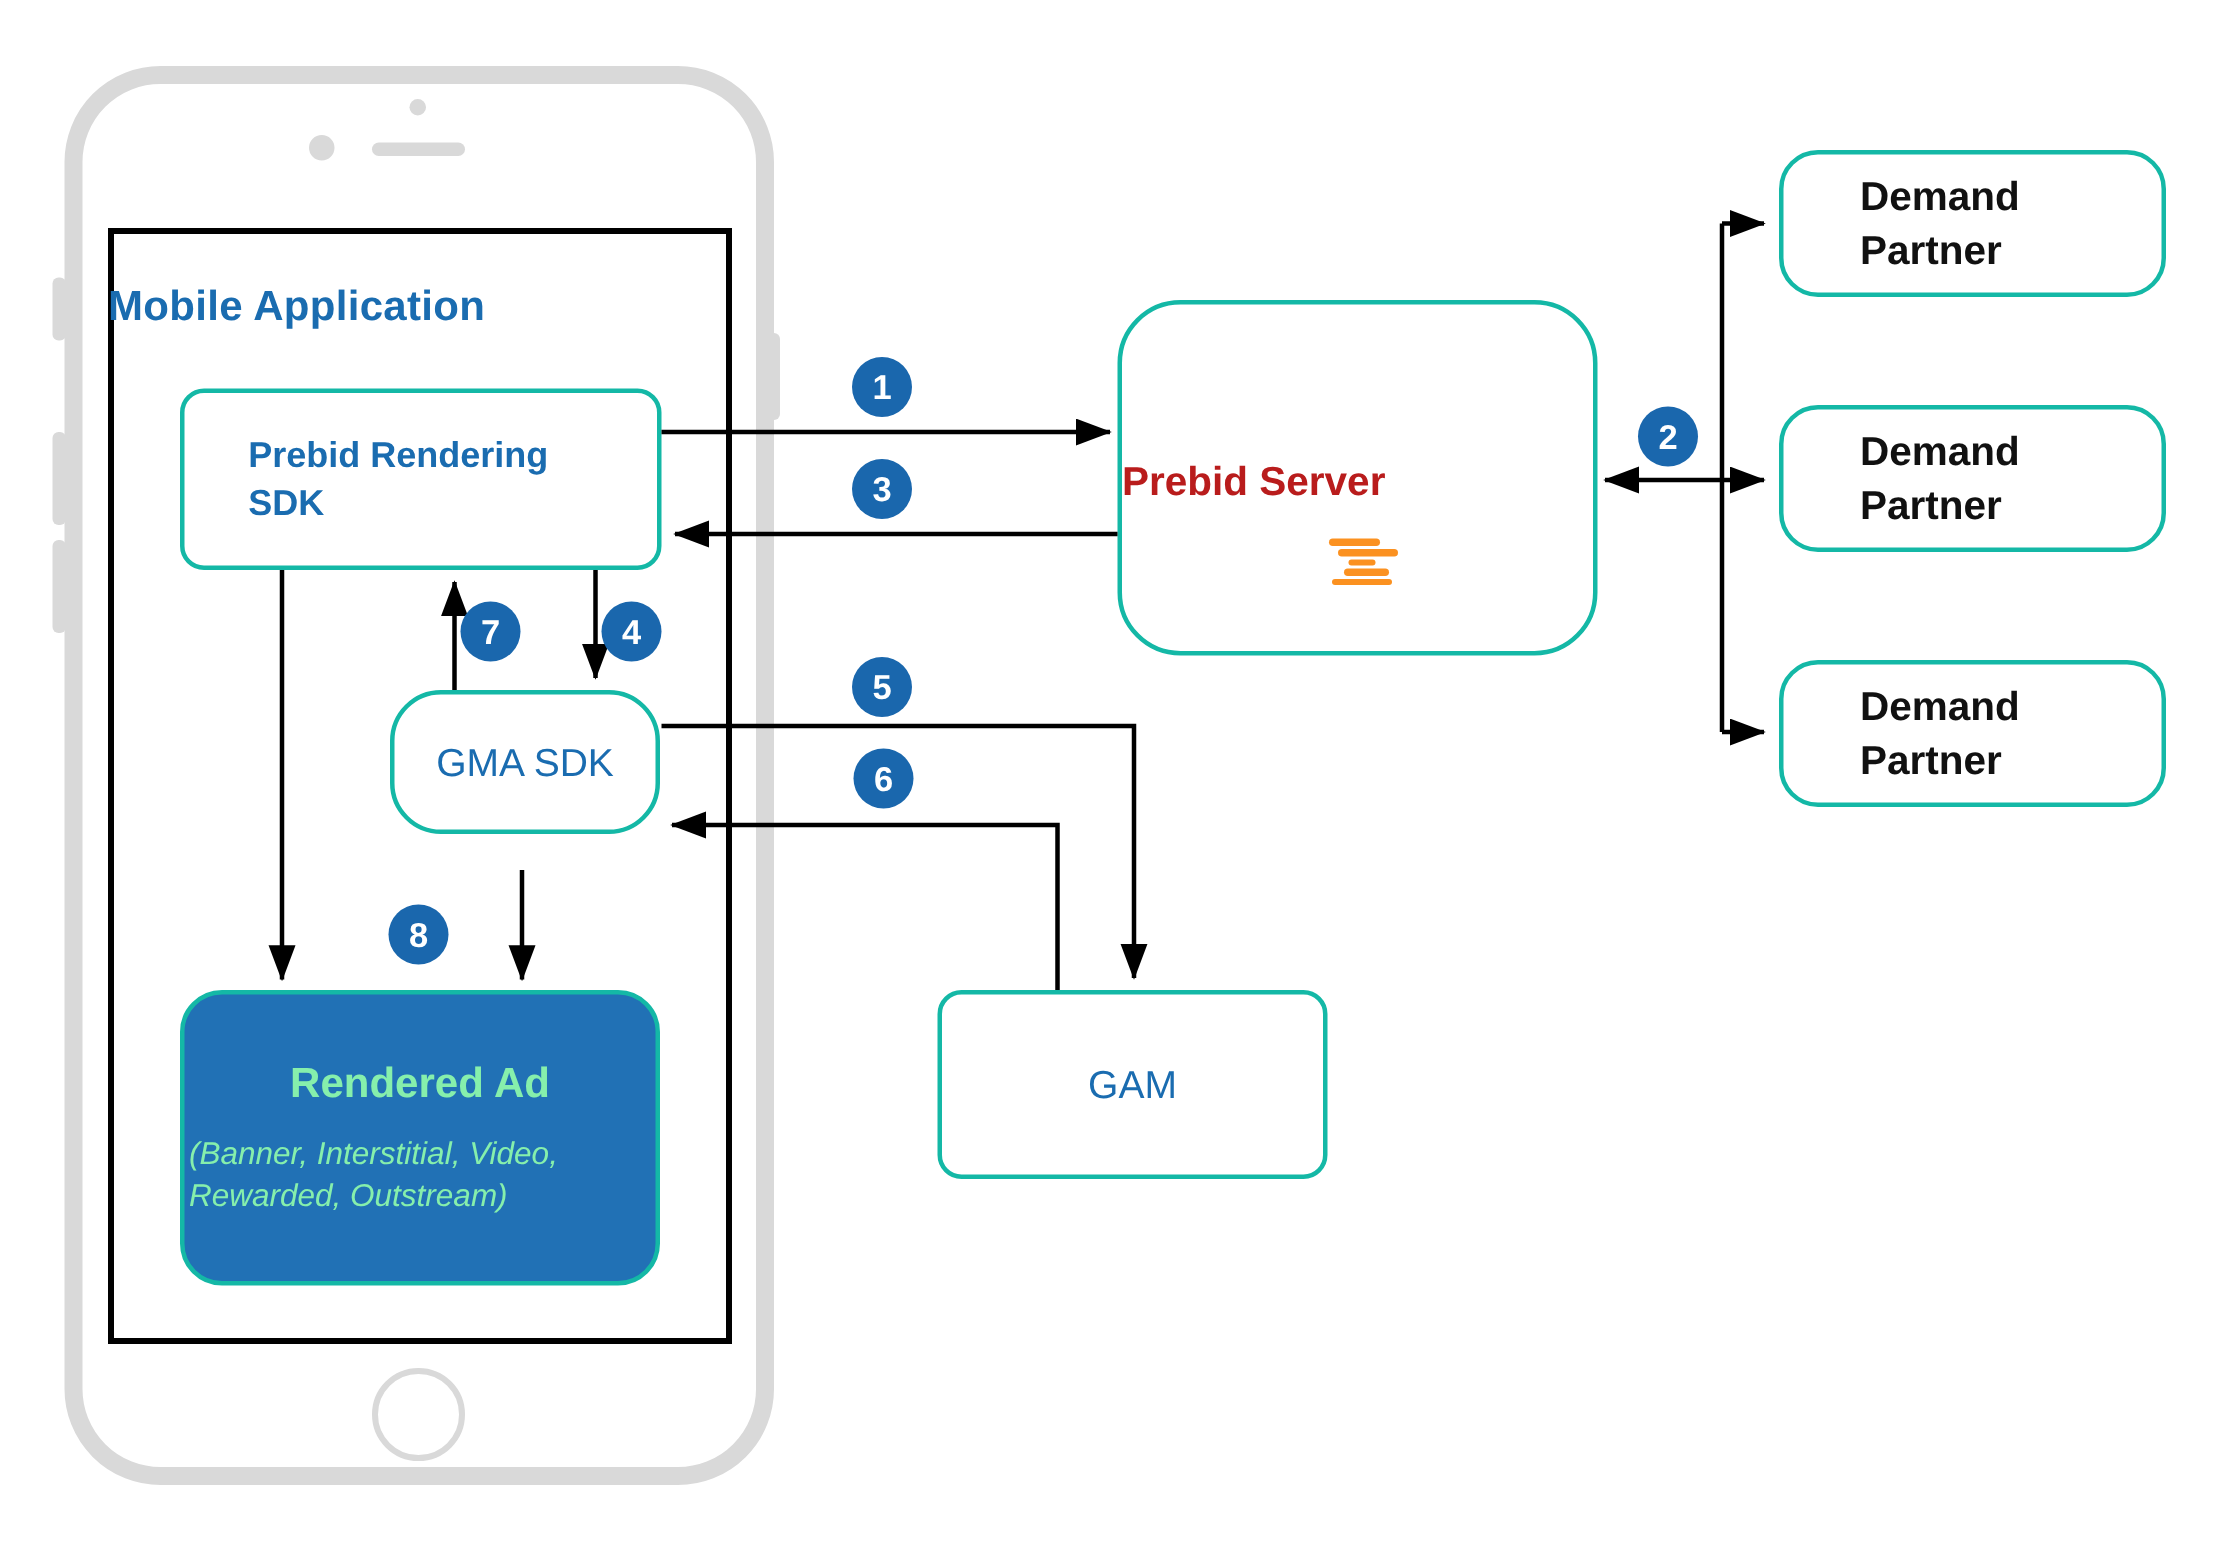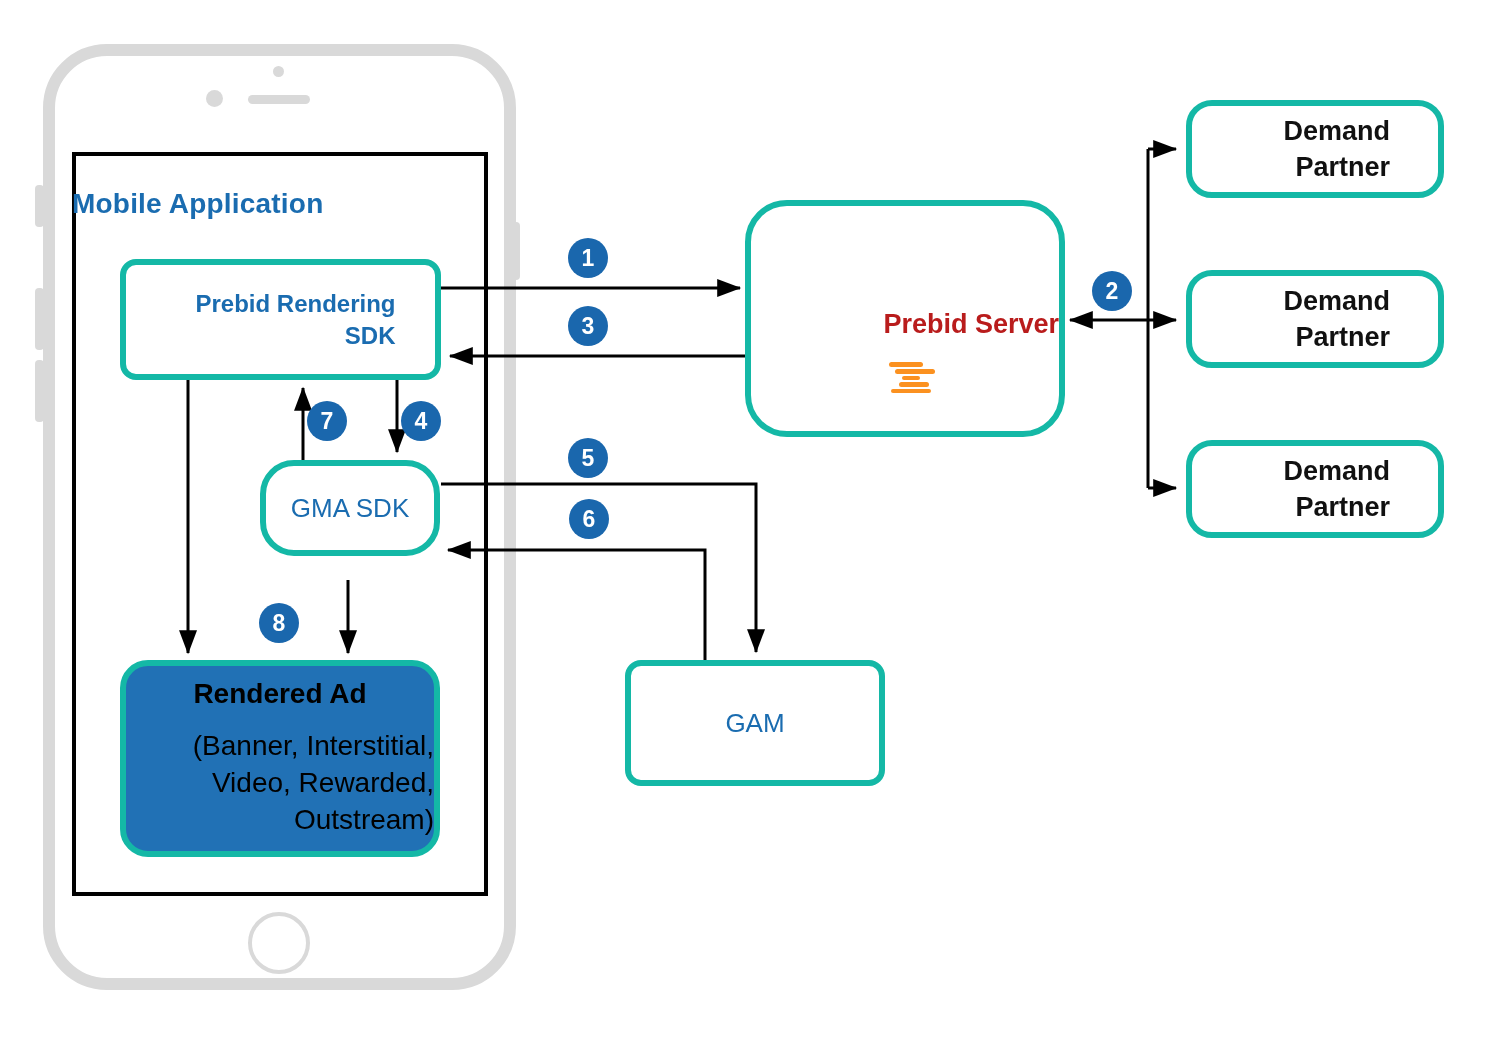--- a/index.html
+++ b/index.html
@@ -22,35 +22,35 @@
 
   
   .app-box{left:72px;top:152px;width:408px;height:736px;border:4px solid #000;background:#ffffff;}
   .app-title{
     left:72px;top:188px;width:416px;
     color:#1a6cb0;font-size:28px;font-weight:bold;letter-spacing:.2px;
   }
 
   
   .node{
-    border:6px solid #14b8a6;background:#ffffff;border-radius:30px;
+    border:3px solid #14b8a6;background:#ffffff;border-radius:30px;
     display:flex;flex-direction:column;align-items:center;justify-content:center;
-    text-align:right;box-sizing:border-box;
+    text-align:left;box-sizing:border-box;
   }
   .blue-label{color:#1a6cb0;}
   .node-prebid-sdk{left:120px;top:259px;width:321px;height:121px;border-radius:16px;}
   .node-prebid-sdk .lbl{font-weight:bold;font-size:24px;line-height:1.3;max-width:230px;}
   .node-gma{left:260px;top:460px;width:180px;height:96px;border-radius:34px;}
   .node-gma .lbl{font-size:26px;}
   .node-rendered{
     left:120px;top:660px;width:320px;height:197px;border-radius:28px;
-    background:#2171b5;color:#000000;gap:14px;
+    background:#2171b5;color:#86efac;gap:14px;
   }
   .node-rendered .ttl{font-weight:bold;font-size:28px;margin-bottom:4px;}
-  .node-rendered .sub{font-size:28px;line-height:1.32;max-width:308px;}
+  .node-rendered .sub{font-style:italic;font-size:21px;line-height:1.32;max-width:308px;}
   .node-server{left:745px;top:200px;width:320px;height:237px;border-radius:42px;}
   .node-server .lbl{position:absolute;left:0;top:103px;width:100%;font-weight:bold;font-size:27px;color:#b91c1c;}
   .node-gam{left:625px;top:660px;width:260px;height:126px;border-radius:16px;}
   .node-gam .lbl{font-size:26px;}
   .node-demand{left:1186px;width:258px;height:98px;border-radius:26px;}
   .node-demand .lbl{font-weight:bold;font-size:27px;line-height:1.35;max-width:150px;color:#111;}
 
   
   .prebid-logo{position:absolute;left:135px;top:154px;width:50px;height:36px;}
   .logo-bar{position:absolute;height:4.5px;border-radius:2.5px;background:#fb9120;}

